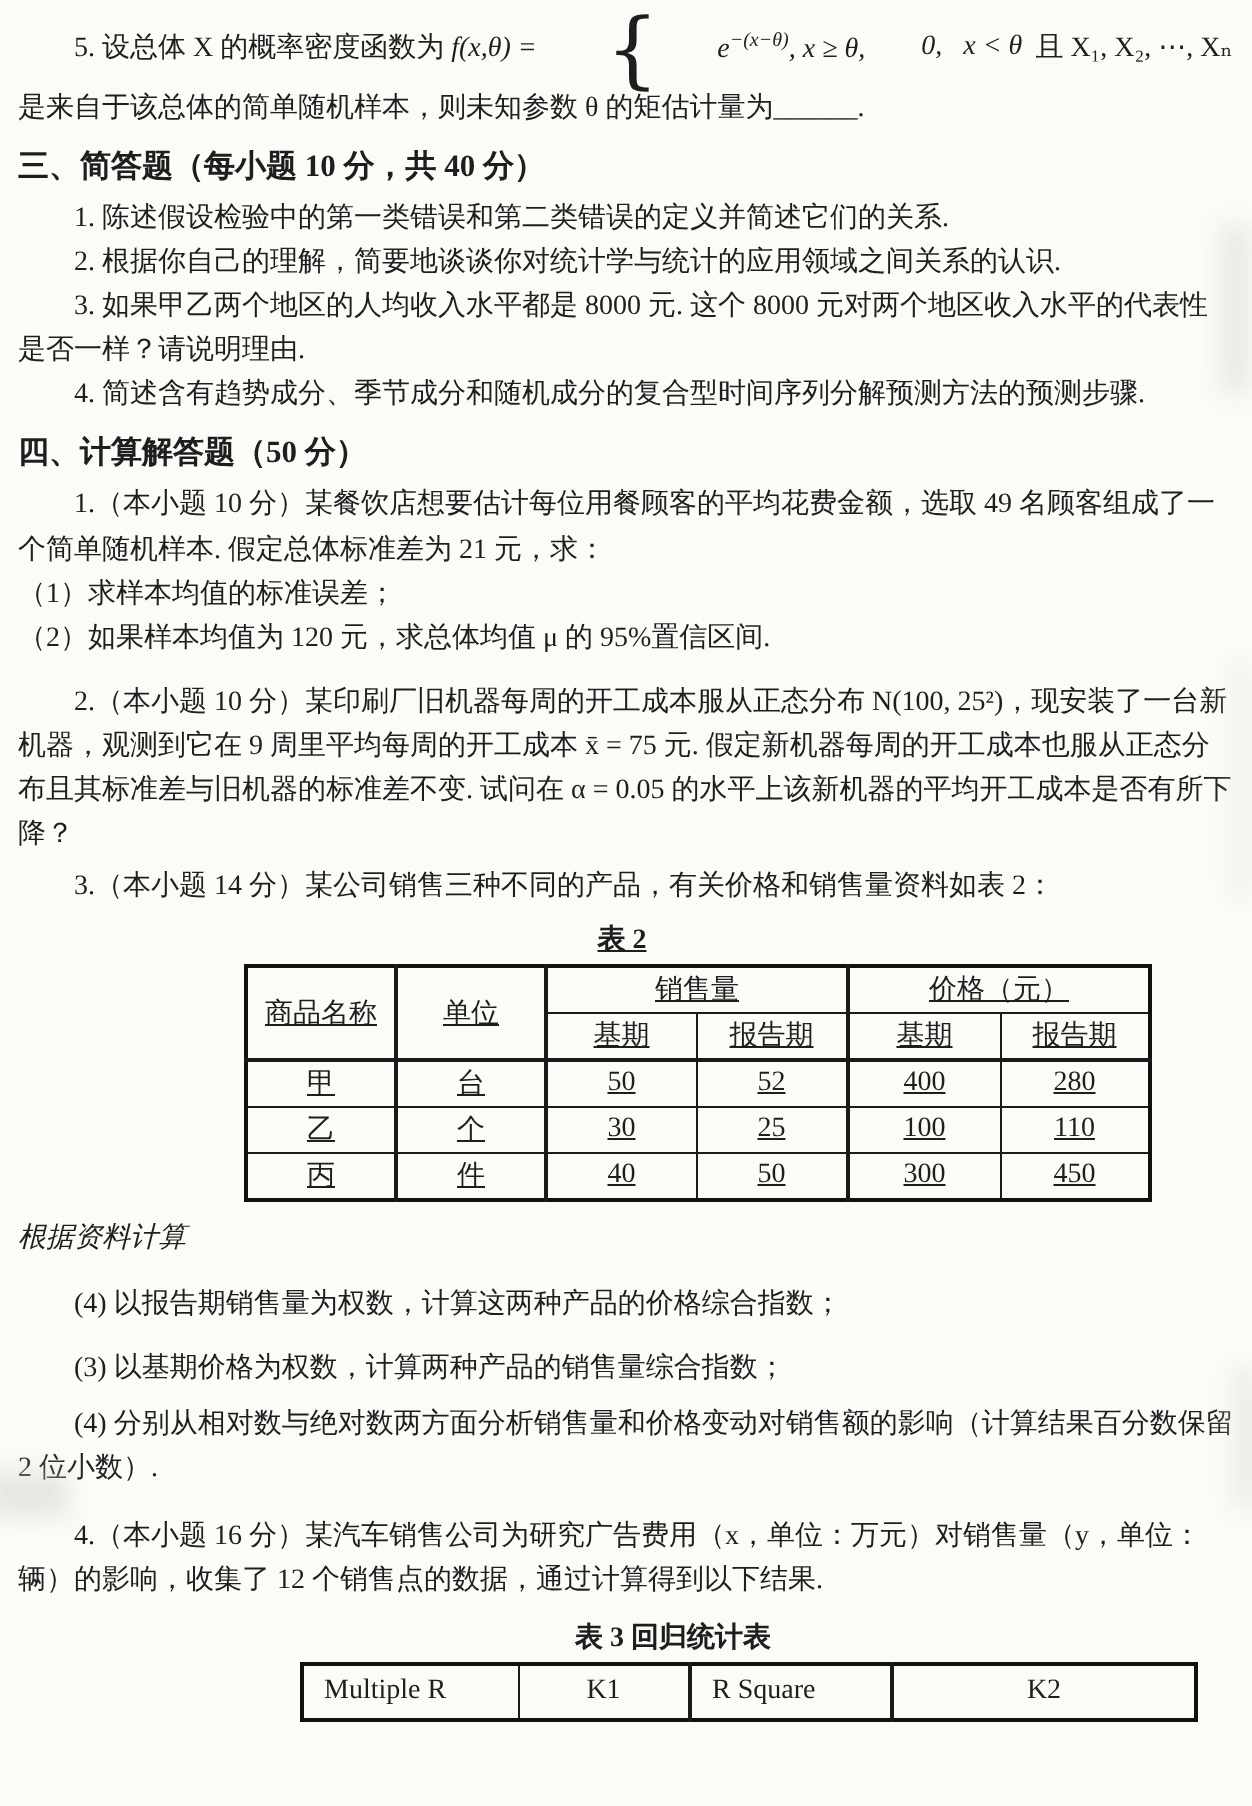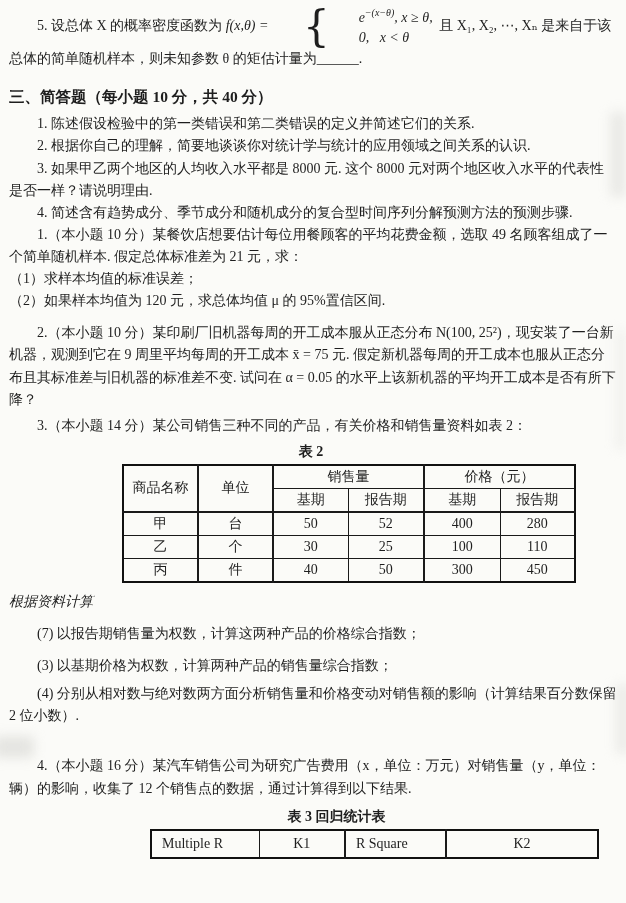--- a/index.html
+++ b/index.html
@@ -13,34 +13,34 @@
   
   .smudge{position:absolute;pointer-events:none;filter:blur(6px);}
   .sm1{right:0;top:112px;width:16px;height:85px;background:#d8d8d4;opacity:.5;}
   .sm2{right:0;top:330px;width:10px;height:120px;background:#e2e2de;opacity:.45;}
   .sm3{left:-6px;bottom:-4px;width:40px;height:22px;background:#cfcfcb;opacity:.5;}
   .sm4{right:-4px;bottom:0;width:14px;height:70px;background:#dcdcd8;opacity:.5;}
 
   p{margin:0;line-height:1.58;}
   .ind{text-indent:2em;}
   .mt4{margin-top:4px;}  .mt6{margin-top:6px;}  .mt8{margin-top:8px;font-style:italic;}
-  .mt10{margin-top:10px;} .mt12{margin-top:28px;}
-  h3{font-size:15.5px;margin:17px 0 5px;font-family:"Liberation Serif","DejaVu Serif",serif;}
+  .mt10{margin-top:10px;} .mt12{margin-top:12px;}
+  h3{font-size:15.5px;margin:7px 0 5px;font-family:"Liberation Serif","DejaVu Serif",serif;}
   b,.bold{font-weight:normal;}
   .mi{font-style:italic;}
 
   
   .cases{display:inline-flex;align-items:center;vertical-align:middle;margin:0 3px;}
   .brace{font-size:42px;font-weight:200;line-height:.9;font-family:"DejaVu Serif",serif;margin-right:1px;}
-  .case-col{display:inline-flex;flex-direction:column;line-height:1.45;text-align:left;}
+  .case-col{display:inline-flex;flex-direction:row;line-height:1.45;text-align:left;}
   .case-row{white-space:nowrap;}
   sup{font-size:10px;}
 
   
-  .t2wrap{width:452px;margin-left:76px;margin-top:6px;}
+  .t2wrap{width:452px;margin-left:76px;margin-top:6px;text-decoration:underline;}
   .t3wrap{width:447px;margin-left:104px;margin-top:8px;}
   .tbl-title{text-align:center;font-weight:bold;margin-bottom:3px;}
   table{border-collapse:collapse;width:100%;table-layout:fixed;margin-left:37px;}
   td{border:1px solid #1a1a1a;text-align:center;padding:1px 5px;height:20px;
      overflow:hidden;white-space:nowrap;}
   .t2{border:2.5px solid #111;}
   .t3{border:2.5px solid #111;}
   .t2 .br2{border-right-width:2.5px;}
   .t2 .hb{border-bottom-width:2.5px;}
   .t3 td{height:24px;}
@@ -65,20 +65,21 @@
           <span class="case-row mi">0,&nbsp;&nbsp;&nbsp;x &lt; θ</span>
         </span>
       </span><span> 且 X₁, X₂, ⋯, Xₙ 是来自于该总体的简单随机样本，则未知参数 θ 的矩估计量为______.</span></p>
 
   <h3>三、简答题（每小题 10 分，共 40 分）</h3>
   <p class="ind">1. 陈述假设检验中的第一类错误和第二类错误的定义并简述它们的关系.</p>
   <p class="ind">2. 根据你自己的理解，简要地谈谈你对统计学与统计的应用领域之间关系的认识.</p>
   <p class="ind">3. 如果甲乙两个地区的人均收入水平都是 8000 元. 这个 8000 元对两个地区收入水平的代表性是否一样？请说明理由.</p>
   <p class="ind">4. 简述含有趋势成分、季节成分和随机成分的复合型时间序列分解预测方法的预测步骤.</p>
 
+  <h3>四、计算解答题（50 分）</h3>
 
   <p class="ind"><b>1.（本小题 10 分）</b><span>某餐饮店想要估计每位用餐顾客的平均花费金额，选取 49 名顾客组成了一个简单随机样本. 假定总体标准差为 21 元，求：</span></p>
   <p class="flush">（1）求样本均值的标准误差；</p>
   <p class="flush">（2）如果样本均值为 120 元，求总体均值 μ 的 95%置信区间.</p>
 
   <p class="ind mt10"><b>2.（本小题 10 分）</b><span>某印刷厂旧机器每周的开工成本服从正态分布 N(100, 25²)，现安装了一台新机器，观测到它在 9 周里平均每周的开工成本 x̄ = 75 元. 假定新机器每周的开工成本也服从正态分布且其标准差与旧机器的标准差不变. 试问在 α = 0.05 的水平上该新机器的平均开工成本是否有所下降？</span></p>
 
   <p class="ind mt4"><b>3.（本小题 14 分）</b><span>某公司销售三种不同的产品，有关价格和销售量资料如表 2：</span></p>
 
   <div class="t2wrap">
@@ -127,21 +128,21 @@
         <td>40</td>
         <td class="br2">50</td>
         <td>300</td>
         <td>450</td>
       </tr>
     </tbody>
       </table>
   </div>
 
   <p class="flush mt8">根据资料计算</p>
-  <p class="ind mt10">(7) 以报告期销售量为权数，计算这两种产品的价格综合指数；</p>
+  <p class="ind mt10">(4) 以报告期销售量为权数，计算这两种产品的价格综合指数；</p>
   <p class="ind mt10">(3) 以基期价格为权数，计算两种产品的销售量综合指数；</p>
   <p class="ind mt6">(4) 分别从相对数与绝对数两方面分析销售量和价格变动对销售额的影响（计算结果百分数保留 2 位小数）.</p>
 
   <p class="ind mt12"><b>4.（本小题 16 分）</b><span>某汽车销售公司为研究广告费用（x，单位：万元）对销售量（y，单位：辆）的影响，收集了 12 个销售点的数据，通过计算得到以下结果.</span></p>
 
   <div class="t3wrap">
     <div class="tbl-title">表 3 回归统计表</div>
     <table class="t3">
       <colgroup>
           <col style="width:108px">

